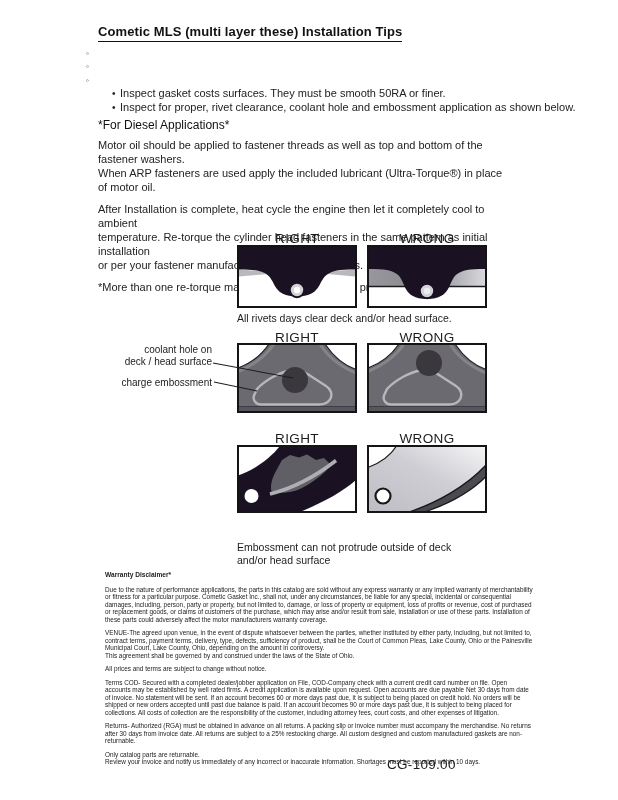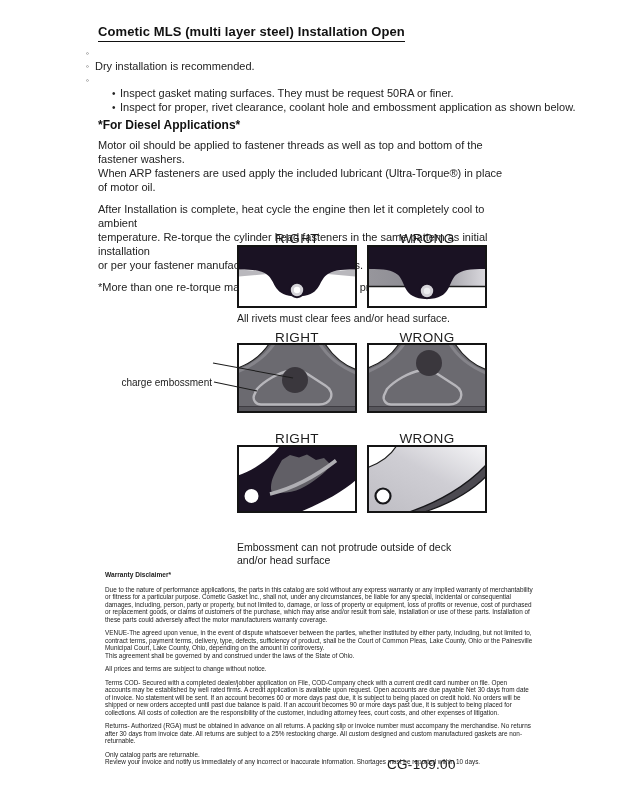--- a/index.html
+++ b/index.html
@@ -6,55 +6,54 @@
   .page{position:relative;width:618px;height:800px;background:#ffffff;overflow:hidden;
         font-family:"Liberation Sans","DejaVu Sans",sans-serif;color:#1e1e1e;}
   .title{position:absolute;left:98px;top:24px;font-size:13px;font-weight:bold;color:#111;
          border-bottom:1.5px solid #111;padding-bottom:2px;letter-spacing:.1px;}
   .tips{position:absolute;left:86px;top:47px;font-size:11px;color:#222;}
   .tip{display:flex;line-height:13.4px;}
   .tip .m1{width:9px;font-size:8px;line-height:13.4px;}
   .tip.sub{margin-left:26px;}
   .tip .m2{width:8px;font-size:10px;line-height:13.4px;}
   .diesel{position:absolute;left:98px;top:118px;width:424px;font-size:11px;color:#222;}
-  .diesel h2{font-size:12px;font-weight:bold;margin:0 0 6px 0;color:#111;}
+  .diesel h2{font-size:12px;font-weight:normal;margin:0 0 6px 0;color:#111;}
   .diesel p{margin:0 12px 8px 0;line-height:14px;white-space:pre-line;}
   .dg-label{position:absolute;width:120px;text-align:center;font-size:13.5px;color:#1c1c1c;letter-spacing:.4px;}
   .dg-box{position:absolute;width:120px;}
   .dg-box svg{display:block;width:100%;height:100%;}
   .dg-caption{position:absolute;font-size:10.5px;line-height:12.5px;color:#1c1c1c;white-space:pre-line;}
   .side-label{position:absolute;left:100px;width:112px;text-align:right;font-size:10px;line-height:11.5px;
               color:#1c1c1c;white-space:pre-line;}
   .leaders{position:absolute;left:100px;top:330px;width:210px;height:72px;pointer-events:none;}
   .warranty{position:absolute;left:105px;top:571px;width:429px;font-size:6.4px;line-height:7.5px;color:#1c1c1c;}
   .warranty h3{font-size:6.6px;font-weight:bold;margin:0 0 7px 0;}
   .warranty p{margin:0 0 6px 0;white-space:pre-line;}
   .footer-code{position:absolute;left:387px;top:757px;font-size:13.5px;color:#1c1c1c;letter-spacing:.3px;}
 </style>
 </head>
 <body>
 
 <div class="page">
 
-  <div class="title">Cometic MLS (multi layer steel) Installation Open</div>
+  <div class="title">Cometic MLS (multi layer these) Installation Tips</div>
 
   <div class="tips">
     <div class="tip">
       <span class="m1">◦</span>
     </div>
     <div class="tip">
       <span class="m1">◦</span>
-      <span>Dry installation is recommended.</span>
     </div>
     <div class="tip">
       <span class="m1">◦</span>
     </div>
     <div class="tip sub">
       <span class="m2">•</span>
-      <span>Inspect gasket mating surfaces.  They must be request 50RA or finer.</span>
+      <span>Inspect gasket costs surfaces.  They must be smooth 50RA or finer.</span>
     </div>
     <div class="tip sub">
       <span class="m2">•</span>
       <span>Inspect for proper, rivet clearance, coolant hole and embossment application as shown below.</span>
     </div>
   </div>
 
   <div class="diesel">
     <h2>*For Diesel Applications*</h2>
     <p>Motor oil should be applied to fastener threads as well as top and bottom of the fastener washers.
@@ -92,25 +91,27 @@
       <rect x="0" y="0" width="120" height="63" fill="#ffffff"></rect>
       <rect x="2" y="24" width="116" height="17.5" fill="url(#gw1)"></rect>
       <line x1="2" y1="41.5" x2="118" y2="41.5" stroke="#1a1a1a" stroke-width="1.6"></line>
       <path d="M2,2 H118 V24 C102,24 95.5,25 89.5,29.5 C81,36 85,54 60,54 C35,54 39,36 30.5,29.5 C24.5,25 18,24 2,24 Z" fill="#1a1223"></path>
       <circle cx="60" cy="46" r="7.2" fill="#d4d3d8" stroke="#1a1223" stroke-width="2"></circle>
       <circle cx="60" cy="46" r="3.2" fill="#edeef0"></circle>
       <rect x="1" y="1" width="118" height="61" fill="none" stroke="#141414" stroke-width="2"></rect>
     </svg>
   </div>
 
-  <div class="dg-caption" style="left:237px;top:312px">All rivets must clear fees and/or head surface.</div>
+  <div class="dg-caption" style="left:237px;top:312px">All rivets days clear deck and/or head surface.</div>
 
   <div class="dg-label" style="left:237px;top:330px">RIGHT</div>
   <div class="dg-label" style="left:367px;top:330px">WRONG</div>
 
+  <div class="side-label" style="top:344px">coolant hole on
+deck / head surface</div>
   <div class="side-label" style="top:377px">charge embossment</div>
 
   <div class="dg-box" style="left:237px;top:343px;height:70px">
     <svg viewBox="0 0 120 70">
       <rect x="1" y="1" width="118" height="68" fill="#6b6a70"></rect>
       <path d="M37,1 C28.5,13.5 15.5,22.5 1,28.5" stroke="#85848a" stroke-width="3" fill="none"></path>
       <path d="M83,1 C91,14 104.5,24 119,30" stroke="#85848a" stroke-width="3" fill="none"></path>
       <path d="M1,1 H32 C24,12.5 13.5,20.5 1,25 Z" fill="#ffffff"></path>
       <path d="M32,1 C24,12.5 13.5,20.5 1,25" stroke="#1c1c1c" stroke-width="1.2" fill="none"></path>
       <path d="M88,1 H119 V26.5 C106,22 95.5,12 88,1 Z" fill="#ffffff"></path>

